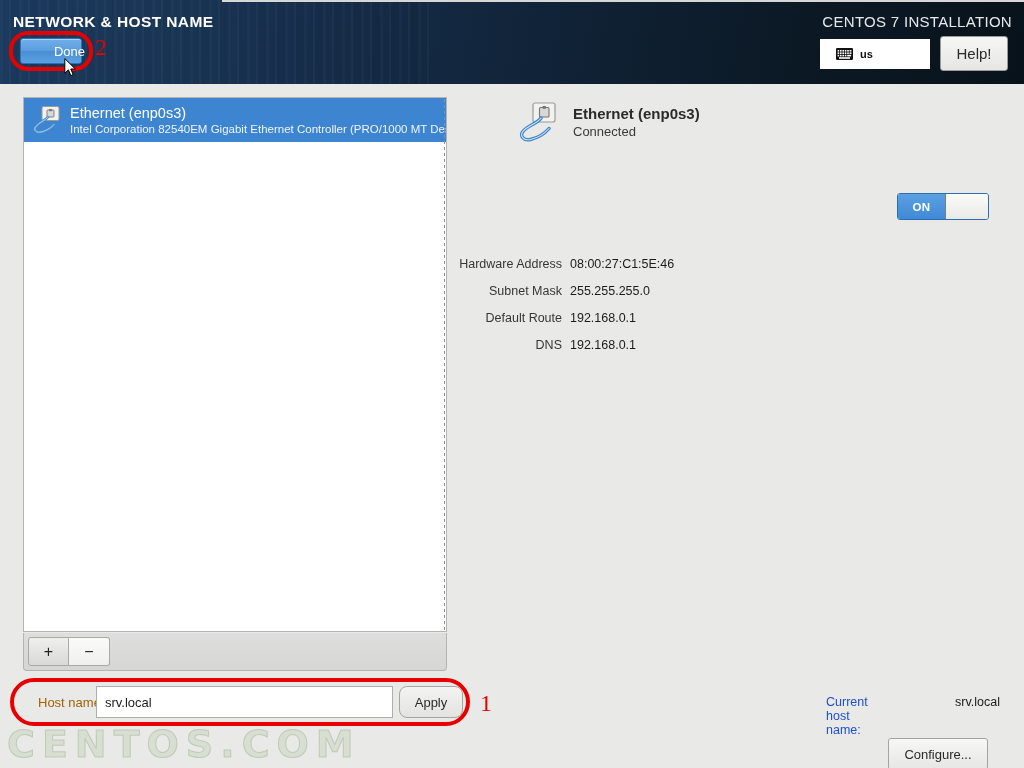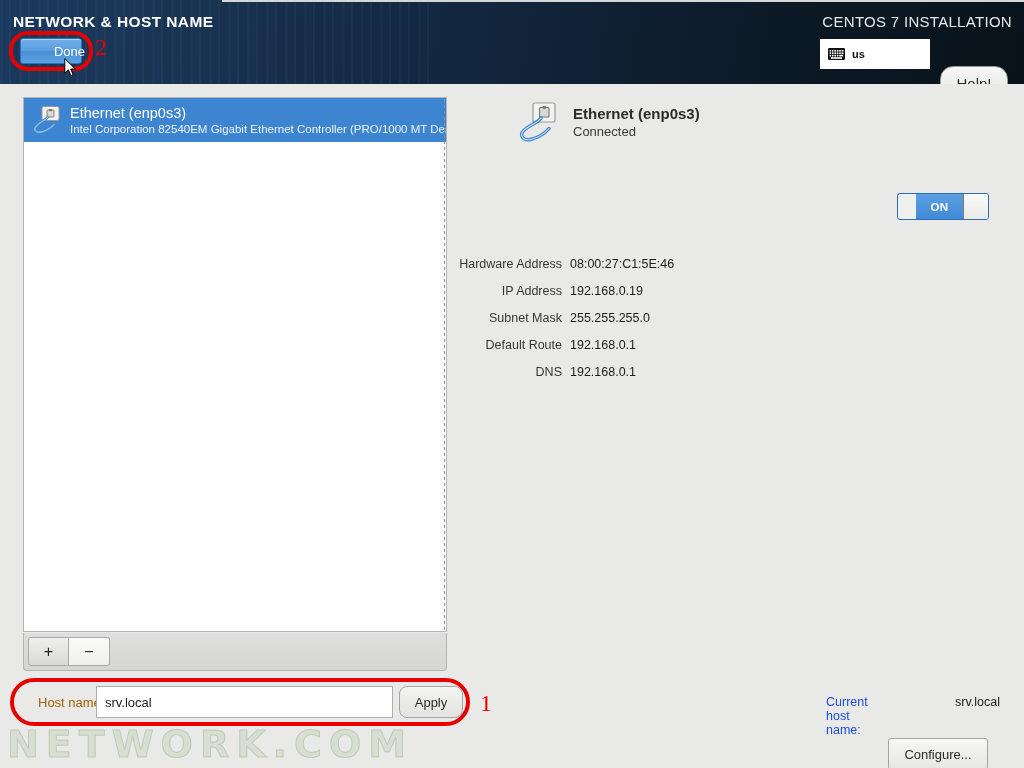--- a/index.html
+++ b/index.html
@@ -75,44 +75,43 @@
     padding-left: 37px;
   }
 
   .kbd-box {
     position: absolute;
     left: 820px; top: 39px;
     width: 110px; height: 30px;
     background: #ffffff;
     display: flex;
     align-items: center;
-    padding-left: 8px;
+    padding-left: 16px;
     box-sizing: border-box;
   }
   .kbd-icon { width: 17px; height: 12px; margin-right: 7px; }
   .kbd-label {
     font-size: 11px;
     font-weight: bold;
     color: #111;
   }
 
   .help-button {
     position: absolute;
     left: 940px; top: 36px;
     width: 68px; height: 35px;
     border: 1px solid #9a9a97;
-    border-radius: 13px;
+    border-radius: 3px;
     background: linear-gradient(180deg, #f6f6f5 0%, #e6e6e3 100%);
     color: #2a2a2a;
     font-size: 15px;
     display: flex;
     align-items: center;
     justify-content: center;
     box-sizing: border-box;
-    margin-top: 30px;
   }
 
   
   .body-area {
     position: absolute;
     left: 0; top: 84px;
     width: 872px; height: 684px;
     background: #e9e9e7;
   }
 
@@ -238,21 +237,20 @@
   .toggle {
     position: absolute;
     left: 897px; top: 109px;
     width: 92px; height: 27px;
     border: 1px solid #2e6db2;
     border-radius: 3px;
     display: flex;
     box-sizing: border-box;
     overflow: hidden;
     background: #f0f0ee;
-    padding-left: 18px;
   }
   .toggle-on {
     width: 47px;
     background: linear-gradient(180deg, #5ba0e2 0%, #4089d6 100%);
     color: #ffffff;
     font-size: 11.5px;
     font-weight: bold;
     display: flex;
     align-items: center;
     justify-content: center;
@@ -473,24 +471,20 @@
     <div class="toggle-on">ON</div>
     <div class="toggle-knob"></div>
   </div>
 
   <div class="props">
     <div class="prop-row">
       <div class="prop-label">Hardware Address</div>
       <div class="prop-value">08:00:27:C1:5E:46</div>
     </div>
     <div class="prop-row">
-      <div class="prop-label">IP Address</div>
-      <div class="prop-value">192.168.0.19</div>
-    </div>
-    <div class="prop-row">
       <div class="prop-label">Subnet Mask</div>
       <div class="prop-value">255.255.255.0</div>
     </div>
     <div class="prop-row">
       <div class="prop-label">Default Route</div>
       <div class="prop-value">192.168.0.1</div>
     </div>
     <div class="prop-row">
       <div class="prop-label">DNS</div>
       <div class="prop-value">192.168.0.1</div>
@@ -512,13 +506,13 @@
 
 <div class="anno-ring-done"></div>
 <div class="anno-num-2">2</div>
 <div class="anno-ring-host"></div>
 <div class="anno-num-1">1</div>
 
 <svg class="cursor" viewBox="0 0 13 20">
   <path d="M0.8 0.6 L0.8 15.2 L4.4 11.8 L6.8 17.6 L9.2 16.6 L6.8 11 L11.4 11 Z" fill="#ffffff" stroke="#000000" stroke-width="1"></path>
 </svg>
 
-<div class="watermark">NETWORK.COM</div>
+<div class="watermark">CENTOS.COM</div>
 
 </body></html>

